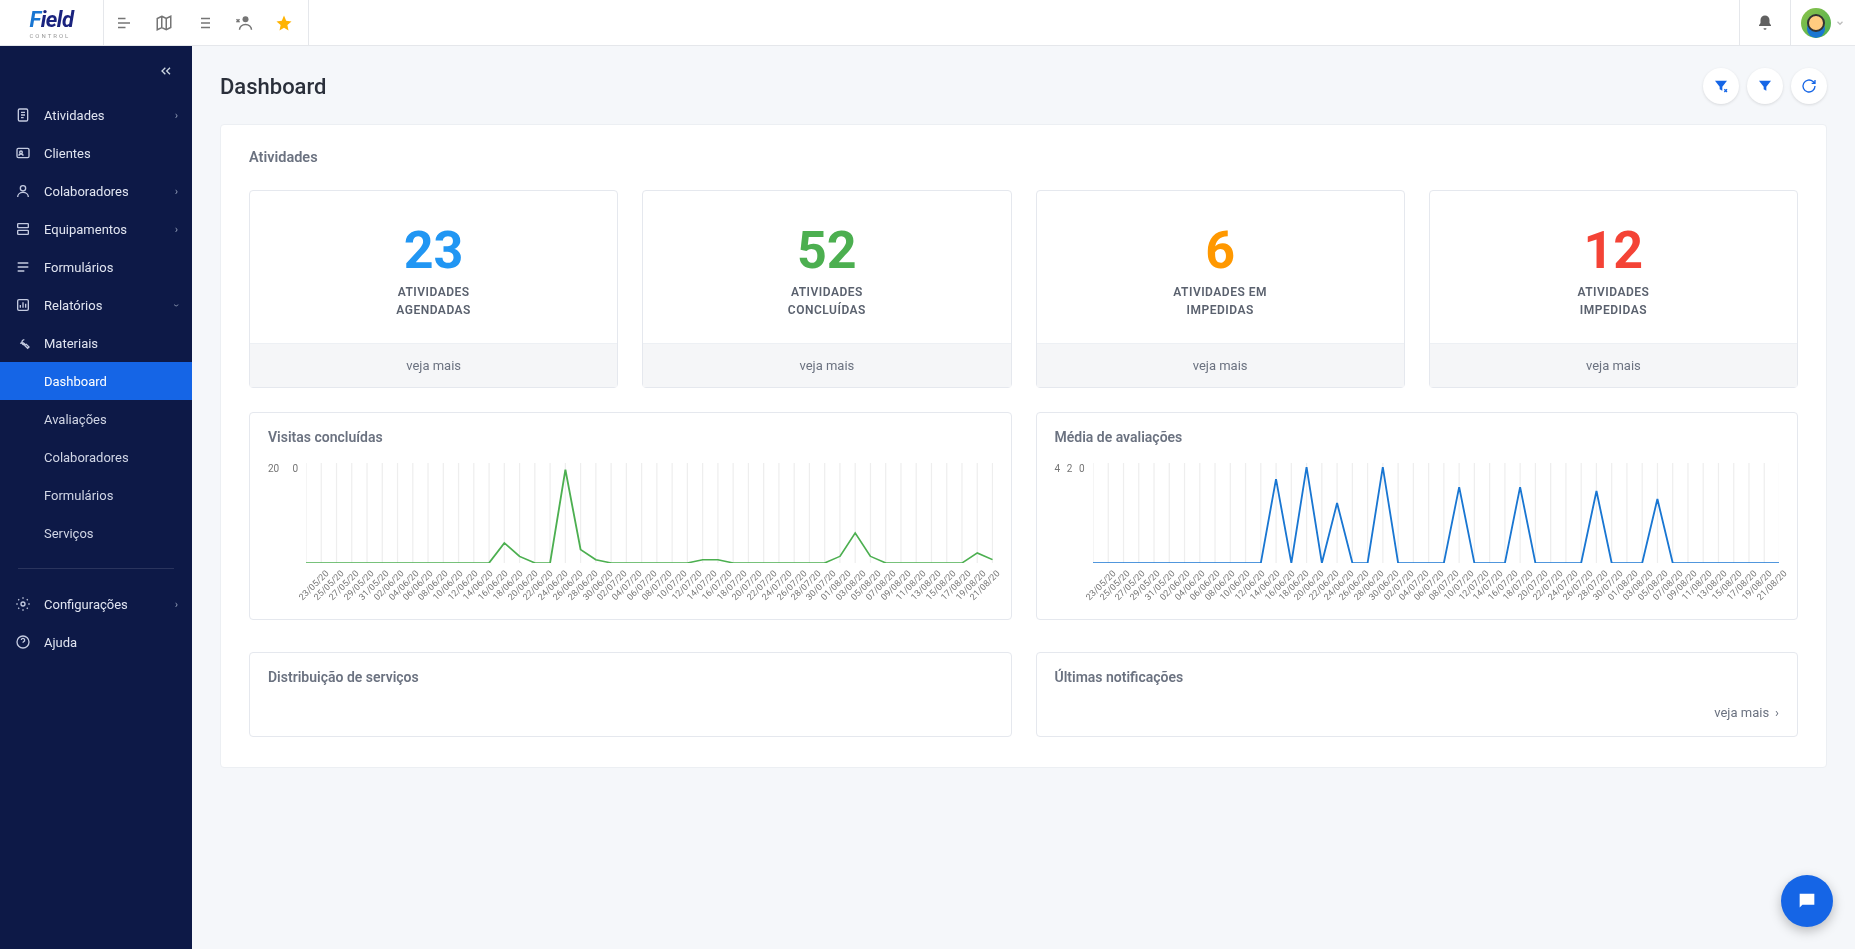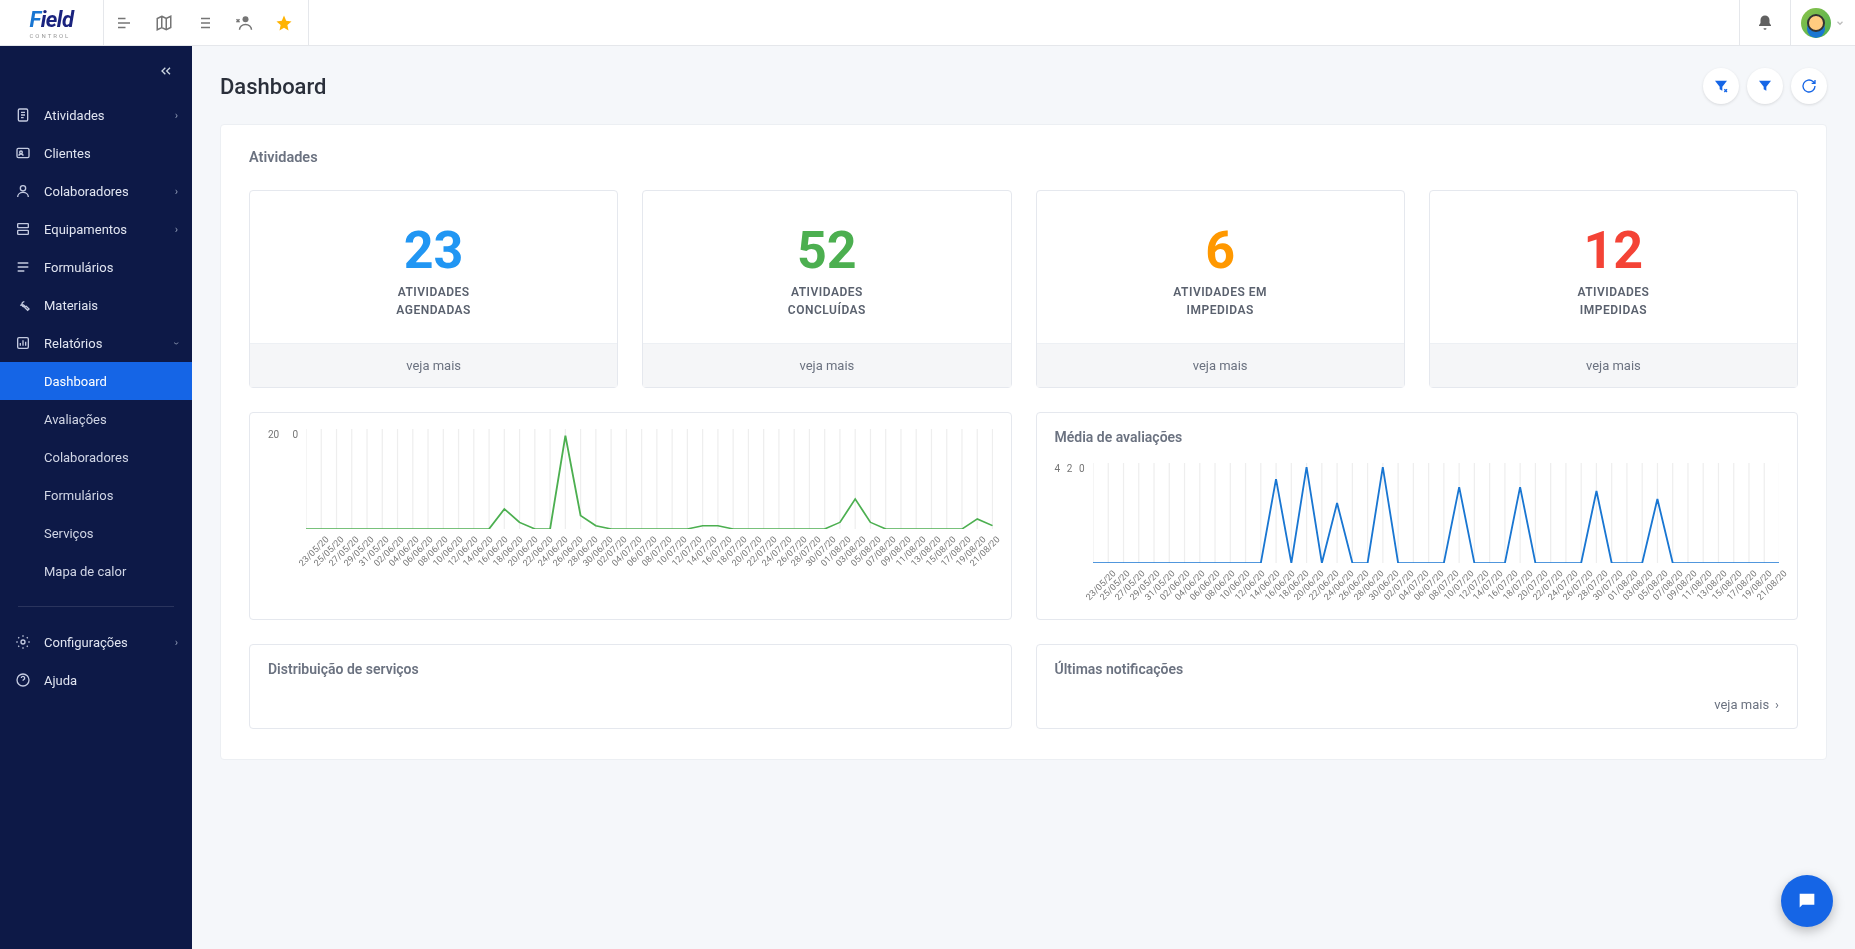--- a/index.html
+++ b/index.html
@@ -58,21 +58,21 @@
 .charts-row { display:flex; gap:24px; margin-top: 24px; }
 .chart-card { flex:1; border:1px solid #e5e8ee; border-radius:4px; padding: 16px 18px 8px 18px; }
 .chart-title { font-size:14px; font-weight:600; color:#6b7280; margin-bottom: 18px; }
 .chart-wrap { display:flex; }
 .y-axis { display:flex; justify-content:space-between; height: 100px; margin-right:8px; font-size:10px; color:#757575; text-align:right; width: 30px;}
 .plot { flex:1; }
 .x-axis { display:flex; margin-top:4px; }
 .x-tick { flex:1; font-size:9px; color:#757575; writing-mode: vertical-rl; transform: rotate(225deg); text-align:right; white-space:nowrap; height:44px; }
 .x-axis-offset { margin-left: 38px; }
 
-.bottom-row { display:flex; gap:24px; margin-top:24px; }
+.bottom-row { display:flex; gap:24px; margin-top:32px; }
 .bottom-card { flex:1; border:1px solid #e5e8ee; border-radius:4px; padding:16px 18px; min-height: 80px;}
 .bottom-card .chart-title { margin-bottom:0;}
 .notif-more { display:flex; align-items:center; justify-content:flex-end; gap:6px; color:#6b7280; font-size:13px; cursor:pointer; margin-top:20px;}
 
 .fab { position:absolute; right: 22px; bottom: 22px; width:52px;height:52px;border-radius:50%; background:#1565e6; display:flex;align-items:center;justify-content:center; box-shadow:0 4px 12px rgba(0,0,0,.25); cursor:pointer; color:#fff;}
 
 svg { display:block; }
 </style>
 </head>
 <body>
@@ -191,53 +191,50 @@
       <span class="nav-icon">
           <svg width="16" height="16" viewBox="0 0 24 24" fill="none" stroke="currentColor" stroke-width="2">
             <path d="M4 6h16M4 12h16M4 18h10"></path>
           </svg>
         </span>
       <span>Formulários</span>
     </div>
     <div class="nav-item">
       <span class="nav-icon">
           <svg width="16" height="16" viewBox="0 0 24 24" fill="none" stroke="currentColor" stroke-width="2">
-            <path d="M14 7a4 4 0 1 0 3 7l4 4-2 2-4-4a4 4 0 0 0-7-3"></path>
-          </svg>
-        </span>
-      <span>Materiais</span>
-    </div>
-    <div class="nav-item">
-      <span class="nav-icon">
-          <svg width="16" height="16" viewBox="0 0 24 24" fill="none" stroke="currentColor" stroke-width="2">
             <rect x="4" y="4" width="16" height="16" rx="2"></rect>
             <path d="M8 16v-4M12 16V8M16 16v-6"></path>
           </svg>
         </span>
       <span>Relatórios</span>
       <span class="arrow" style="transform:rotate(90deg)">›</span>
     </div>
+    <div class="nav-item">
+      <span class="nav-icon">
+          <svg width="16" height="16" viewBox="0 0 24 24" fill="none" stroke="currentColor" stroke-width="2">
+            <path d="M14 7a4 4 0 1 0 3 7l4 4-2 2-4-4a4 4 0 0 0-7-3"></path>
+          </svg>
+        </span>
+      <span>Materiais</span>
+    </div>
 
     <div class="nav-sub active">
         <span>Dashboard</span>
       </div>
     <div class="nav-sub">
         <span>Avaliações</span>
       </div>
     <div class="nav-sub">
         <span>Colaboradores</span>
       </div>
     <div class="nav-sub">
         <span>Formulários</span>
       </div>
     <div class="nav-sub">
         <span>Serviços</span>
-      </div>
-    <div class="nav-sub">
-        <span>Mapa de calor</span>
       </div>
 
     <div class="nav-divider"></div>
 
     <div class="nav-item">
       <span class="nav-icon">
           <svg width="16" height="16" viewBox="0 0 24 24" fill="none" stroke="currentColor" stroke-width="2">
             <circle cx="12" cy="12" r="3"></circle>
             <path d="M12 2v2M12 20v2M4.9 4.9l1.4 1.4M17.7 17.7l1.4 1.4M2 12h2M20 12h2M4.9 19.1l1.4-1.4M17.7 6.3l1.4-1.4"></path>
           </svg>
@@ -308,20 +305,21 @@
           <div class="metric-body">
             <div class="metric-value">12</div>
             <div class="metric-label"><span>ATIVIDADES</span><br><span>IMPEDIDAS</span></div>
           </div>
           <div class="metric-footer">veja mais</div>
         </div>
       </div>
 
       <div class="charts-row">
         <div class="chart-card">
+          <div class="chart-title">Visitas concluídas</div>
           <div class="chart-wrap">
             <div class="y-axis" id="yaxis-0">
                 <div>20</div>
                 <div>0</div>
               </div>
             <svg class="plot" id="plot-0" width="100%" height="100" preserveAspectRatio="none" viewBox="0 0 560 100">
                 <line x1="0" y1="0" x2="0" y2="100" stroke="#eee" stroke-width="1"></line>
                 <line x1="12.444444444444445" y1="0" x2="12.444444444444445" y2="100" stroke="#eee" stroke-width="1"></line>
                 <line x1="24.88888888888889" y1="0" x2="24.88888888888889" y2="100" stroke="#eee" stroke-width="1"></line>
                 <line x1="37.333333333333336" y1="0" x2="37.333333333333336" y2="100" stroke="#eee" stroke-width="1"></line>

